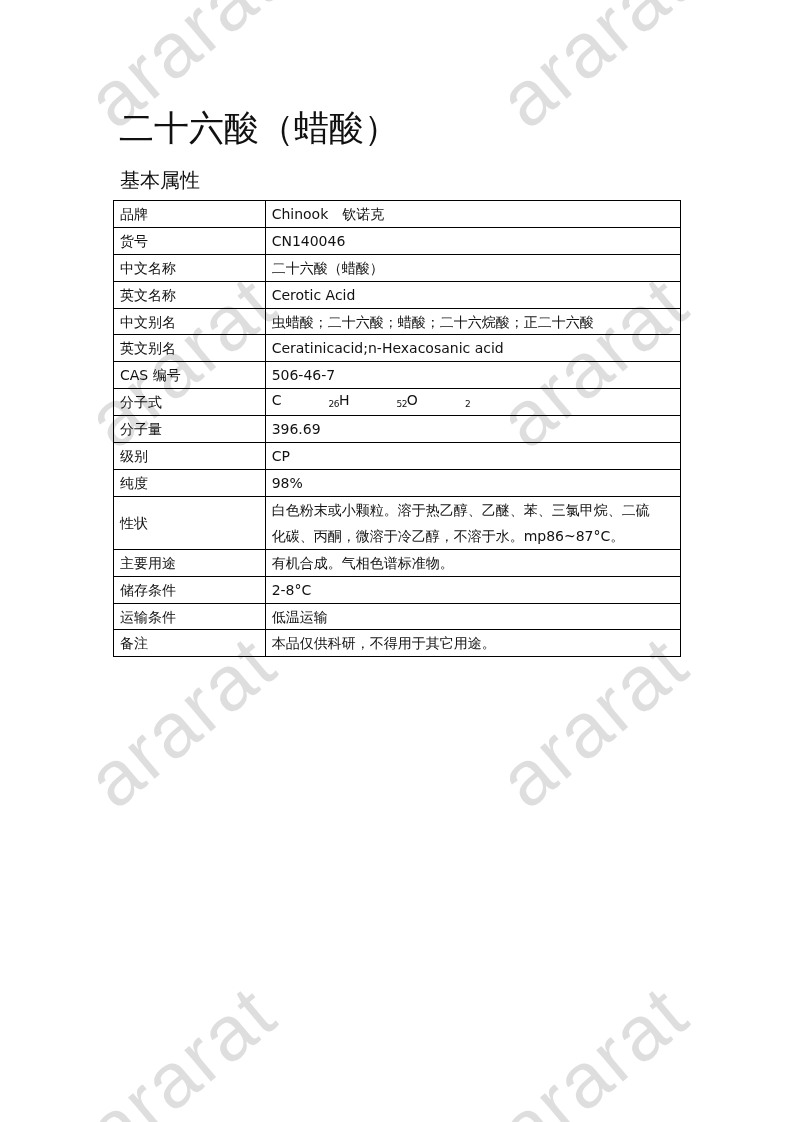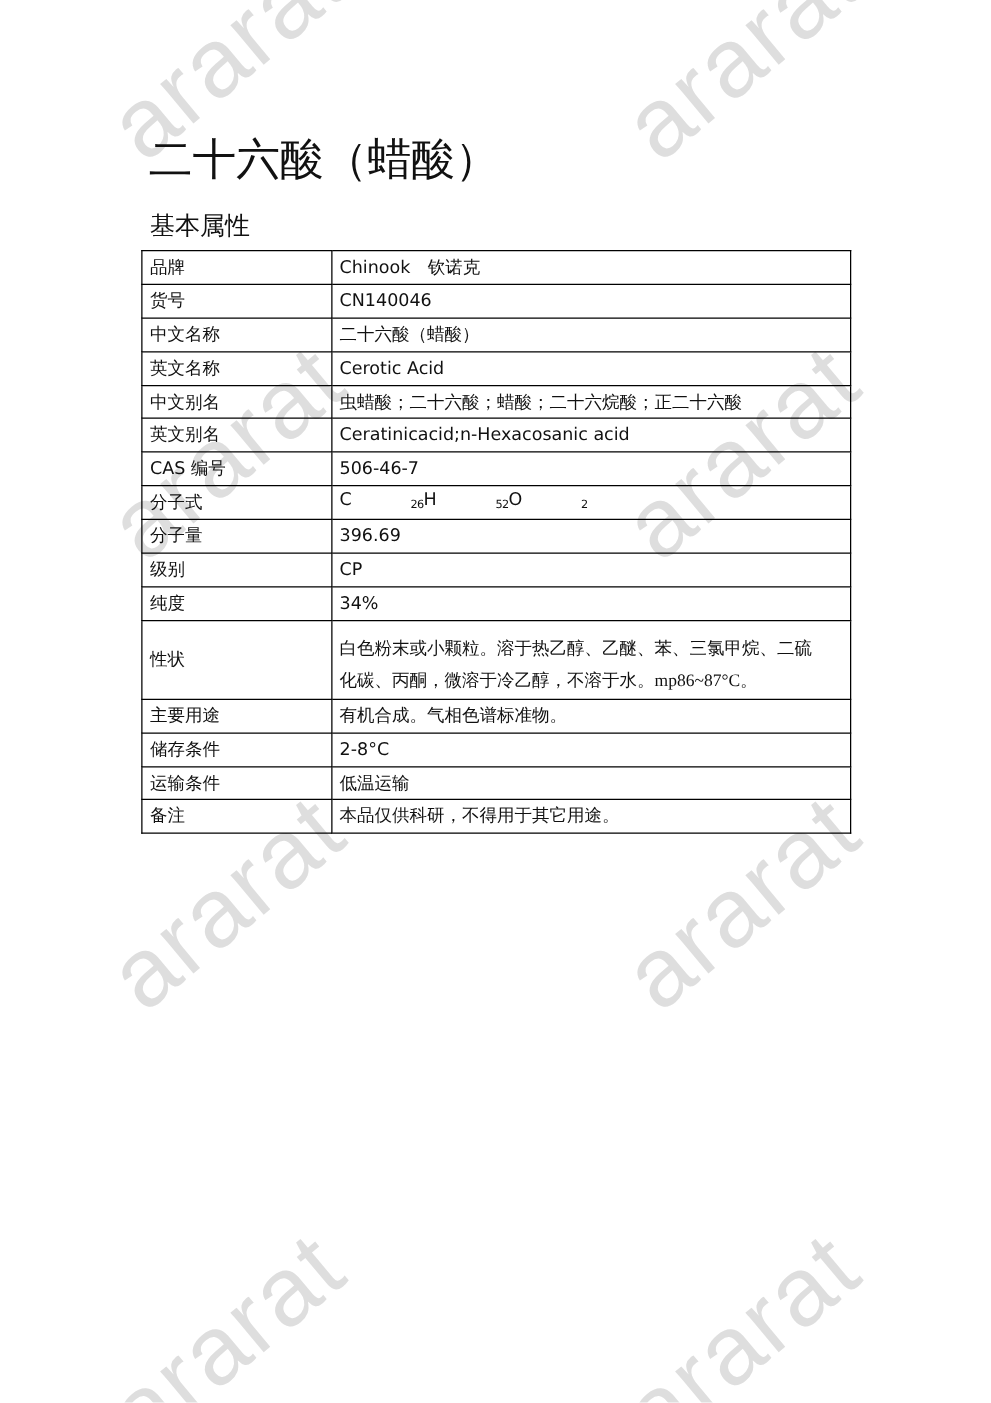--- a/index.html
+++ b/index.html
@@ -76,23 +76,22 @@
       width: 139px;
     }
     table.props td.val {
       width: 403px;
     }
     table.props tr.tall td {
       height: 49px;
     }
     table.props tr.tall td.val {
       line-height: 26px;
-      padding-top: 10px;
+      padding-top: 0;
       padding-bottom: 0;
-      font-family: Liberation Serif, serif;
     }
     .formula sub {
       font-size: 9px;
       vertical-align: -2px;
       letter-spacing: -0.5px;
       padding-left: 47px;
     }
   </style>
 </head>
 <body>
@@ -147,21 +146,21 @@
       <tr>
         <td class="key">分子量</td>
         <td class="val">396.69</td>
       </tr>
       <tr>
         <td class="key">级别</td>
         <td class="val">CP</td>
       </tr>
       <tr>
         <td class="key">纯度</td>
-        <td class="val">34%</td>
+        <td class="val">98%</td>
       </tr>
       <tr class="tall">
         <td class="key">性状</td>
         <td class="val">
             <div>白色粉末或小颗粒。溶于热乙醇、乙醚、苯、三氯甲烷、二硫</div>
             <div>化碳、丙酮，微溶于冷乙醇，不溶于水。mp86~87°C。</div>
           </td>
       </tr>
       <tr>
         <td class="key">主要用途</td>

